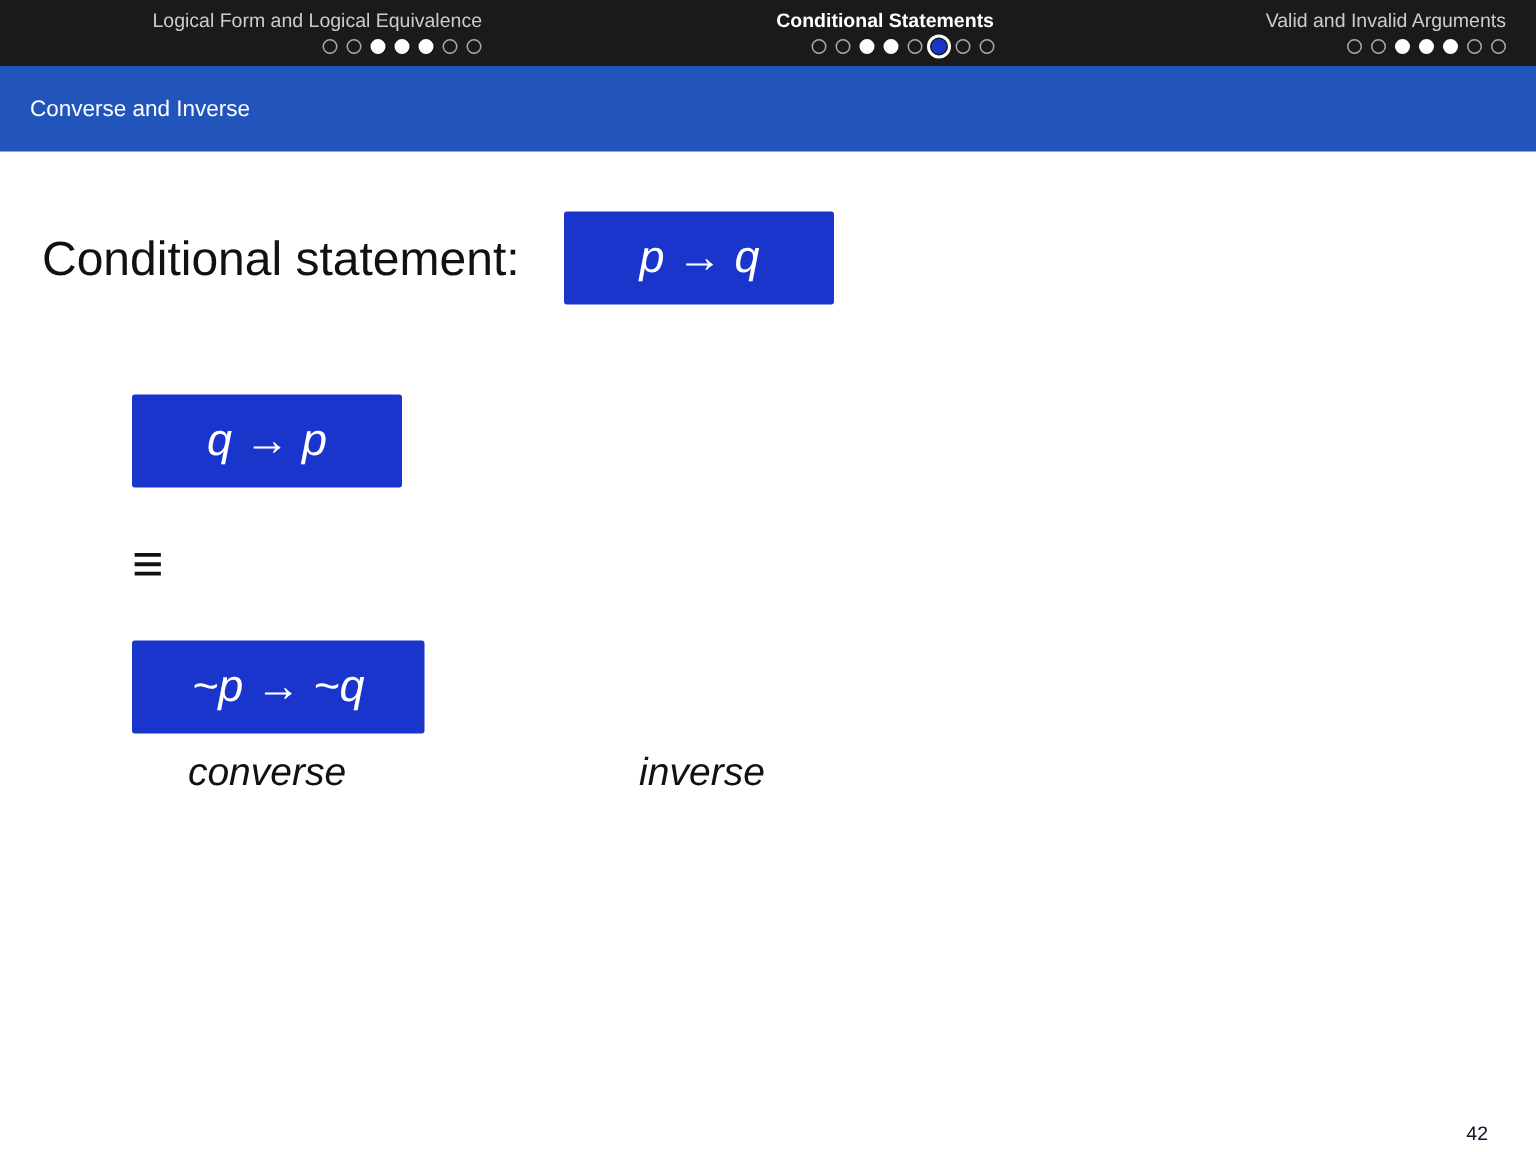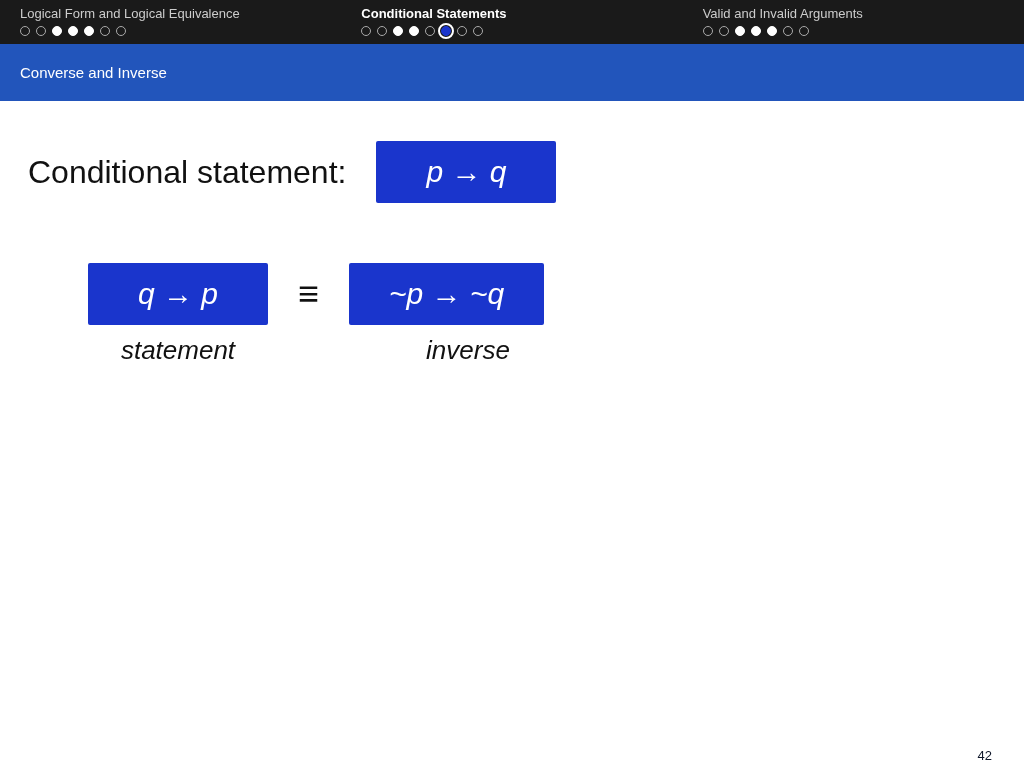--- a/index.html
+++ b/index.html
@@ -19,21 +19,21 @@
       width: 100%;
       padding: 6px 0 8px 0;
       display: flex;
       justify-content: space-between;
       align-items: flex-start;
     }
 
     .nav-section {
       display: flex;
       flex-direction: column;
-      align-items: flex-start;
+      align-items: flex-end;
       flex: 1;
       padding: 0 20px;
     }
 
     .nav-title {
       color: #cccccc;
       font-size: 13px;
       margin-bottom: 5px;
       white-space: nowrap;
     }
@@ -100,24 +100,25 @@
       border-radius: 2px;
       display: inline-flex;
       align-items: center;
       justify-content: center;
       min-width: 180px;
     }
 
     
     .equivalence-row {
       display: flex;
-      align-items: center;
+      align-items: flex-start;
       gap: 30px;
       margin-left: 60px;
       margin-bottom: 10px;
+      flex-direction: column;
     }
 
     .equiv-symbol {
       font-size: 36px;
       color: #111111;
       font-weight: normal;
     }
 
     
     .labels-row {
@@ -213,20 +214,20 @@
     <div class="blue-box">
       <span>q → p</span>
     </div>
     <span class="equiv-symbol">≡</span>
     <div class="blue-box">
       <span>~p → ~q</span>
     </div>
   </div>
 
   <div class="labels-row">
-    <div class="box-label">statement</div>
+    <div class="box-label">converse</div>
     <div class="equiv-spacer"></div>
     <div class="box-label">inverse</div>
   </div>
 
   <div class="page-number">42</div>
 
 </div>
 
 </body></html>

